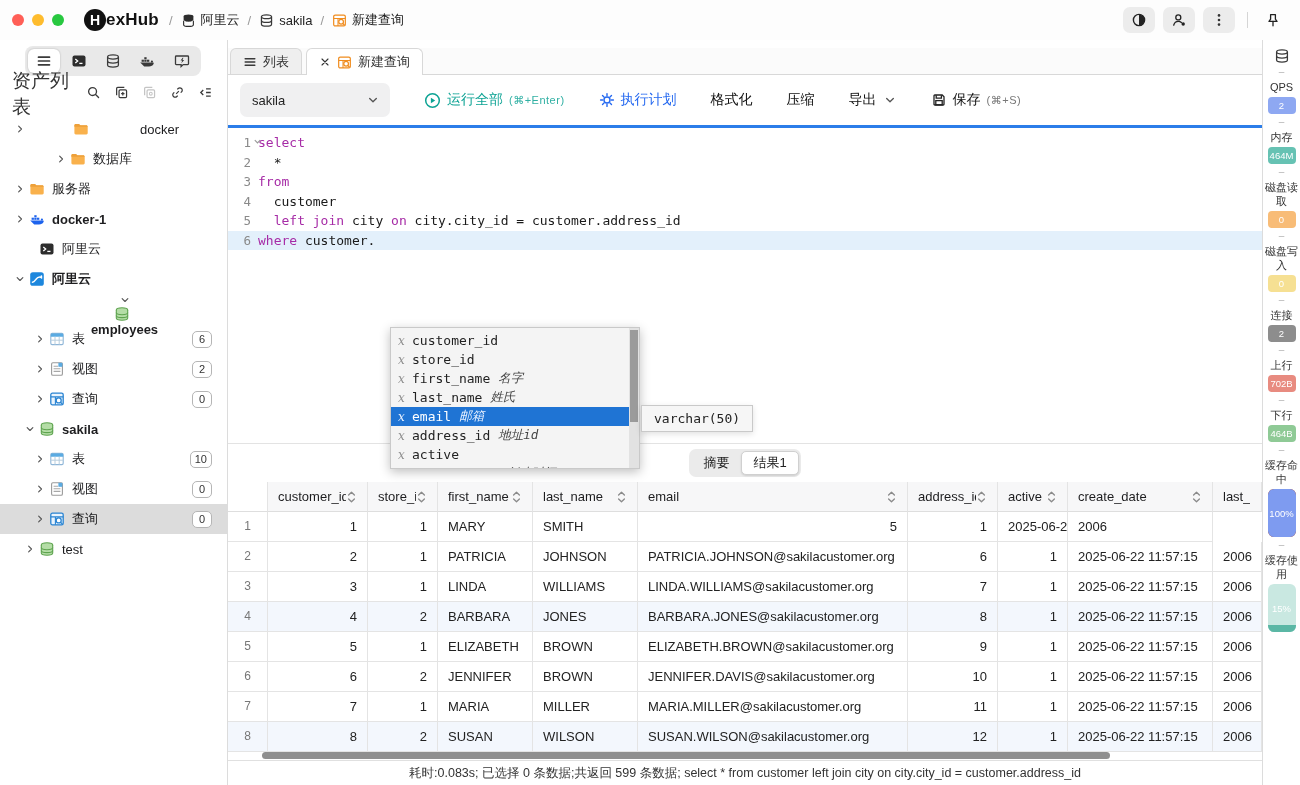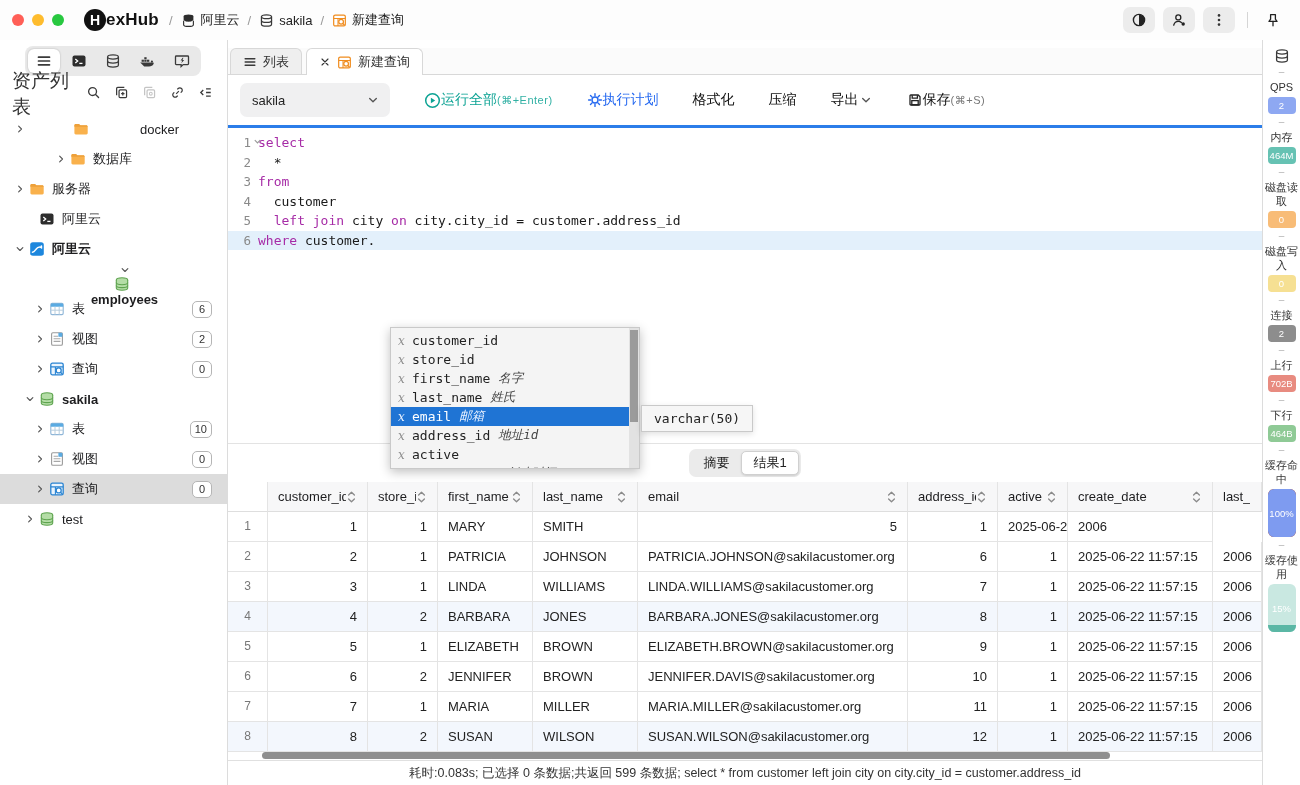--- a/index.html
+++ b/index.html
@@ -47,21 +47,21 @@
   
   .tabbar { height:27px; display:flex; align-items:flex-end; border-bottom:1px solid #d8d8d8; background:#fbfbfb; padding-left:2px; flex:none; }
   .tab { display:flex; align-items:center; gap:6px; height:26px; padding:0 12px; font-size:13px; color:#333;
          border:1px solid #d8d8d8; border-bottom:none; border-radius:6px 6px 0 0; background:#efefef; margin-right:4px; }
   .tab.active { background:#fff; margin-bottom:-1px; height:27px; }
 
   
   .qtoolbar { height:50px; display:flex; align-items:center; padding-left:12px; flex:none; background:#fff; }
   .db-select { width:150px; height:34px; background:#f0f0f1; border-radius:7px; display:flex; align-items:center; padding:0 10px 0 12px; font-size:13px; color:#222; }
   .db-select .chev { margin-left:auto; }
-  .qbtn { display:flex; align-items:center; font-size:14px; margin-left:34px; white-space:nowrap; }
+  .qbtn { display:flex; align-items:center; gap:6px; font-size:14px; margin-left:34px; white-space:nowrap; }
   .qbtn .short { font-size:11px; letter-spacing:.5px; }
   .run { color:#0da394; } .run .short{ color:#0da394; opacity:.85; }
   .plan { color:#2468f0; }
   .plain { color:#111; }
   .save .short { color:#777; }
 
   
   .editor { height:318px; flex:none; border-top:3px solid #2b7de9; position:relative; font-family:"DejaVu Sans Mono", monospace; font-size:13px; background:#fff; }
   .eline { display:flex; height:19.5px; line-height:19.5px; }
   .eline.active { background:#e3f0fb; }
@@ -328,20 +328,40 @@
             </svg>
           </span>
           <span class="ticon">
             <svg width="16" height="16" viewBox="0 0 16 16" fill="none" xmlns="http://www.w3.org/2000/svg">
               <path d="M1.4 4.4c0-.8.6-1.4 1.4-1.4h3.1l1.5 1.6h6c.8 0 1.3.6 1.3 1.4v6.1c0 .8-.5 1.4-1.3 1.4H2.8c-.8 0-1.4-.6-1.4-1.4z" fill="#f9b14c"></path>
               <path d="M1.4 5.8h13.2v-.2c0-.7-.5-1.3-1.3-1.3H7.4L5.9 2.9H2.8c-.8 0-1.4.6-1.4 1.4z" fill="#eda03a"></path>
             </svg>
           </span>
           <span class="tlabel">服务器</span>
         </div>
+        <div class="titem" style="padding-left: 12px;">
+          <span class="chev">
+            <svg width="12" height="12" viewBox="0 0 16 16" fill="none" xmlns="http://www.w3.org/2000/svg">
+              <path d="M6.2 4.2L10 8l-3.8 3.8" stroke="#555" stroke-width="1.5" fill="none" stroke-linecap="round" stroke-linejoin="round"></path>
+            </svg>
+          </span>
+          <span class="ticon">
+            <svg width="16" height="16" viewBox="0 0 16 16" fill="none" xmlns="http://www.w3.org/2000/svg">
+              <g fill="#1d63ed">
+                <rect x="2.6" y="6.7" width="2.3" height="2.1"></rect>
+                <rect x="5.3" y="6.7" width="2.3" height="2.1"></rect>
+                <rect x="8" y="6.7" width="2.3" height="2.1"></rect>
+                <rect x="5.3" y="4.2" width="2.3" height="2.1"></rect>
+                <path d="M1.2 9.6h13c.6 0 .8.8.2 1.7-.8 1.3-2 2.2-4.4 2.2H5.2c-2.2 0-4--1.5-4-3.9z"></path>
+                <circle cx="12.9" cy="8.6" r="1.1"></circle>
+              </g>
+            </svg>
+          </span>
+          <span class="tlabel bold">docker-1</span>
+        </div>
         <div class="titem" style="padding-left: 22px;">
           <span class="chev"></span>
           <span class="ticon">
             <svg width="16" height="16" viewBox="0 0 16 16" fill="none" xmlns="http://www.w3.org/2000/svg">
               <rect x="1.5" y="2.5" width="13" height="11" rx="2" fill="#2d2d2d"></rect>
               <path d="M4.3 6l2.4 2-2.4 2" stroke="#fff" stroke-width="1.3" fill="none"></path>
               <path d="M8.3 10.4h3.2" stroke="#fff" stroke-width="1.3"></path>
             </svg>
           </span>
           <span class="tlabel">阿里云</span>

